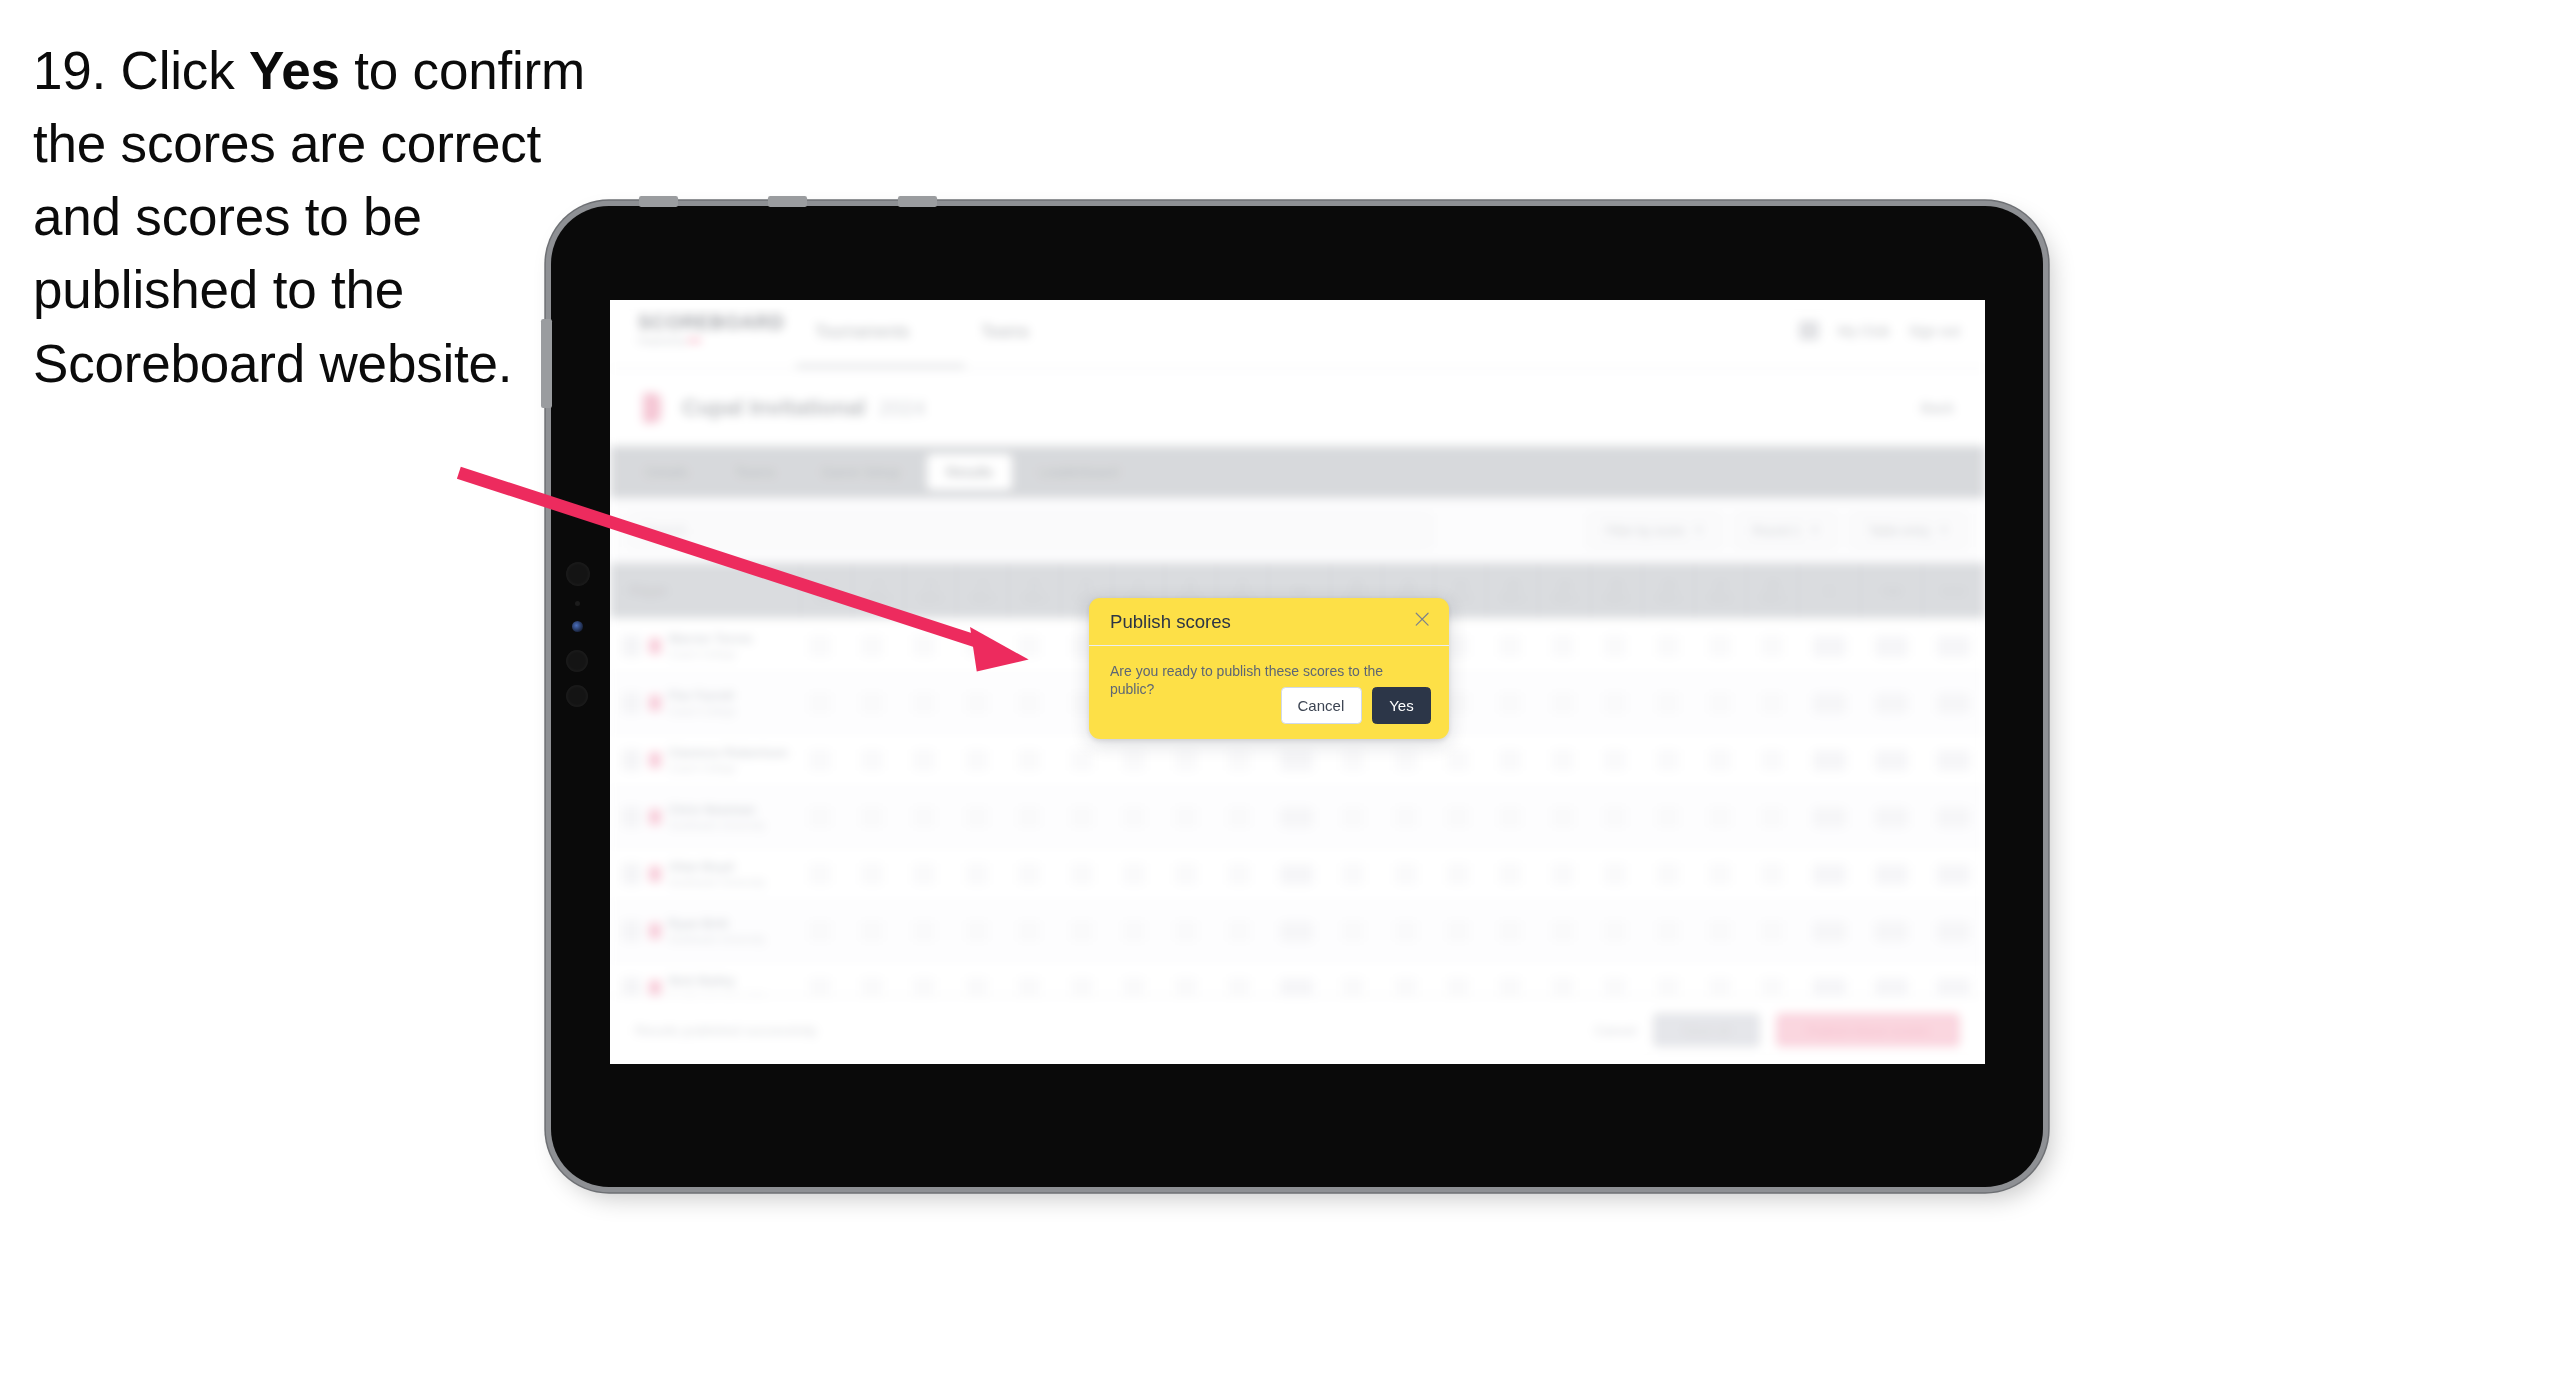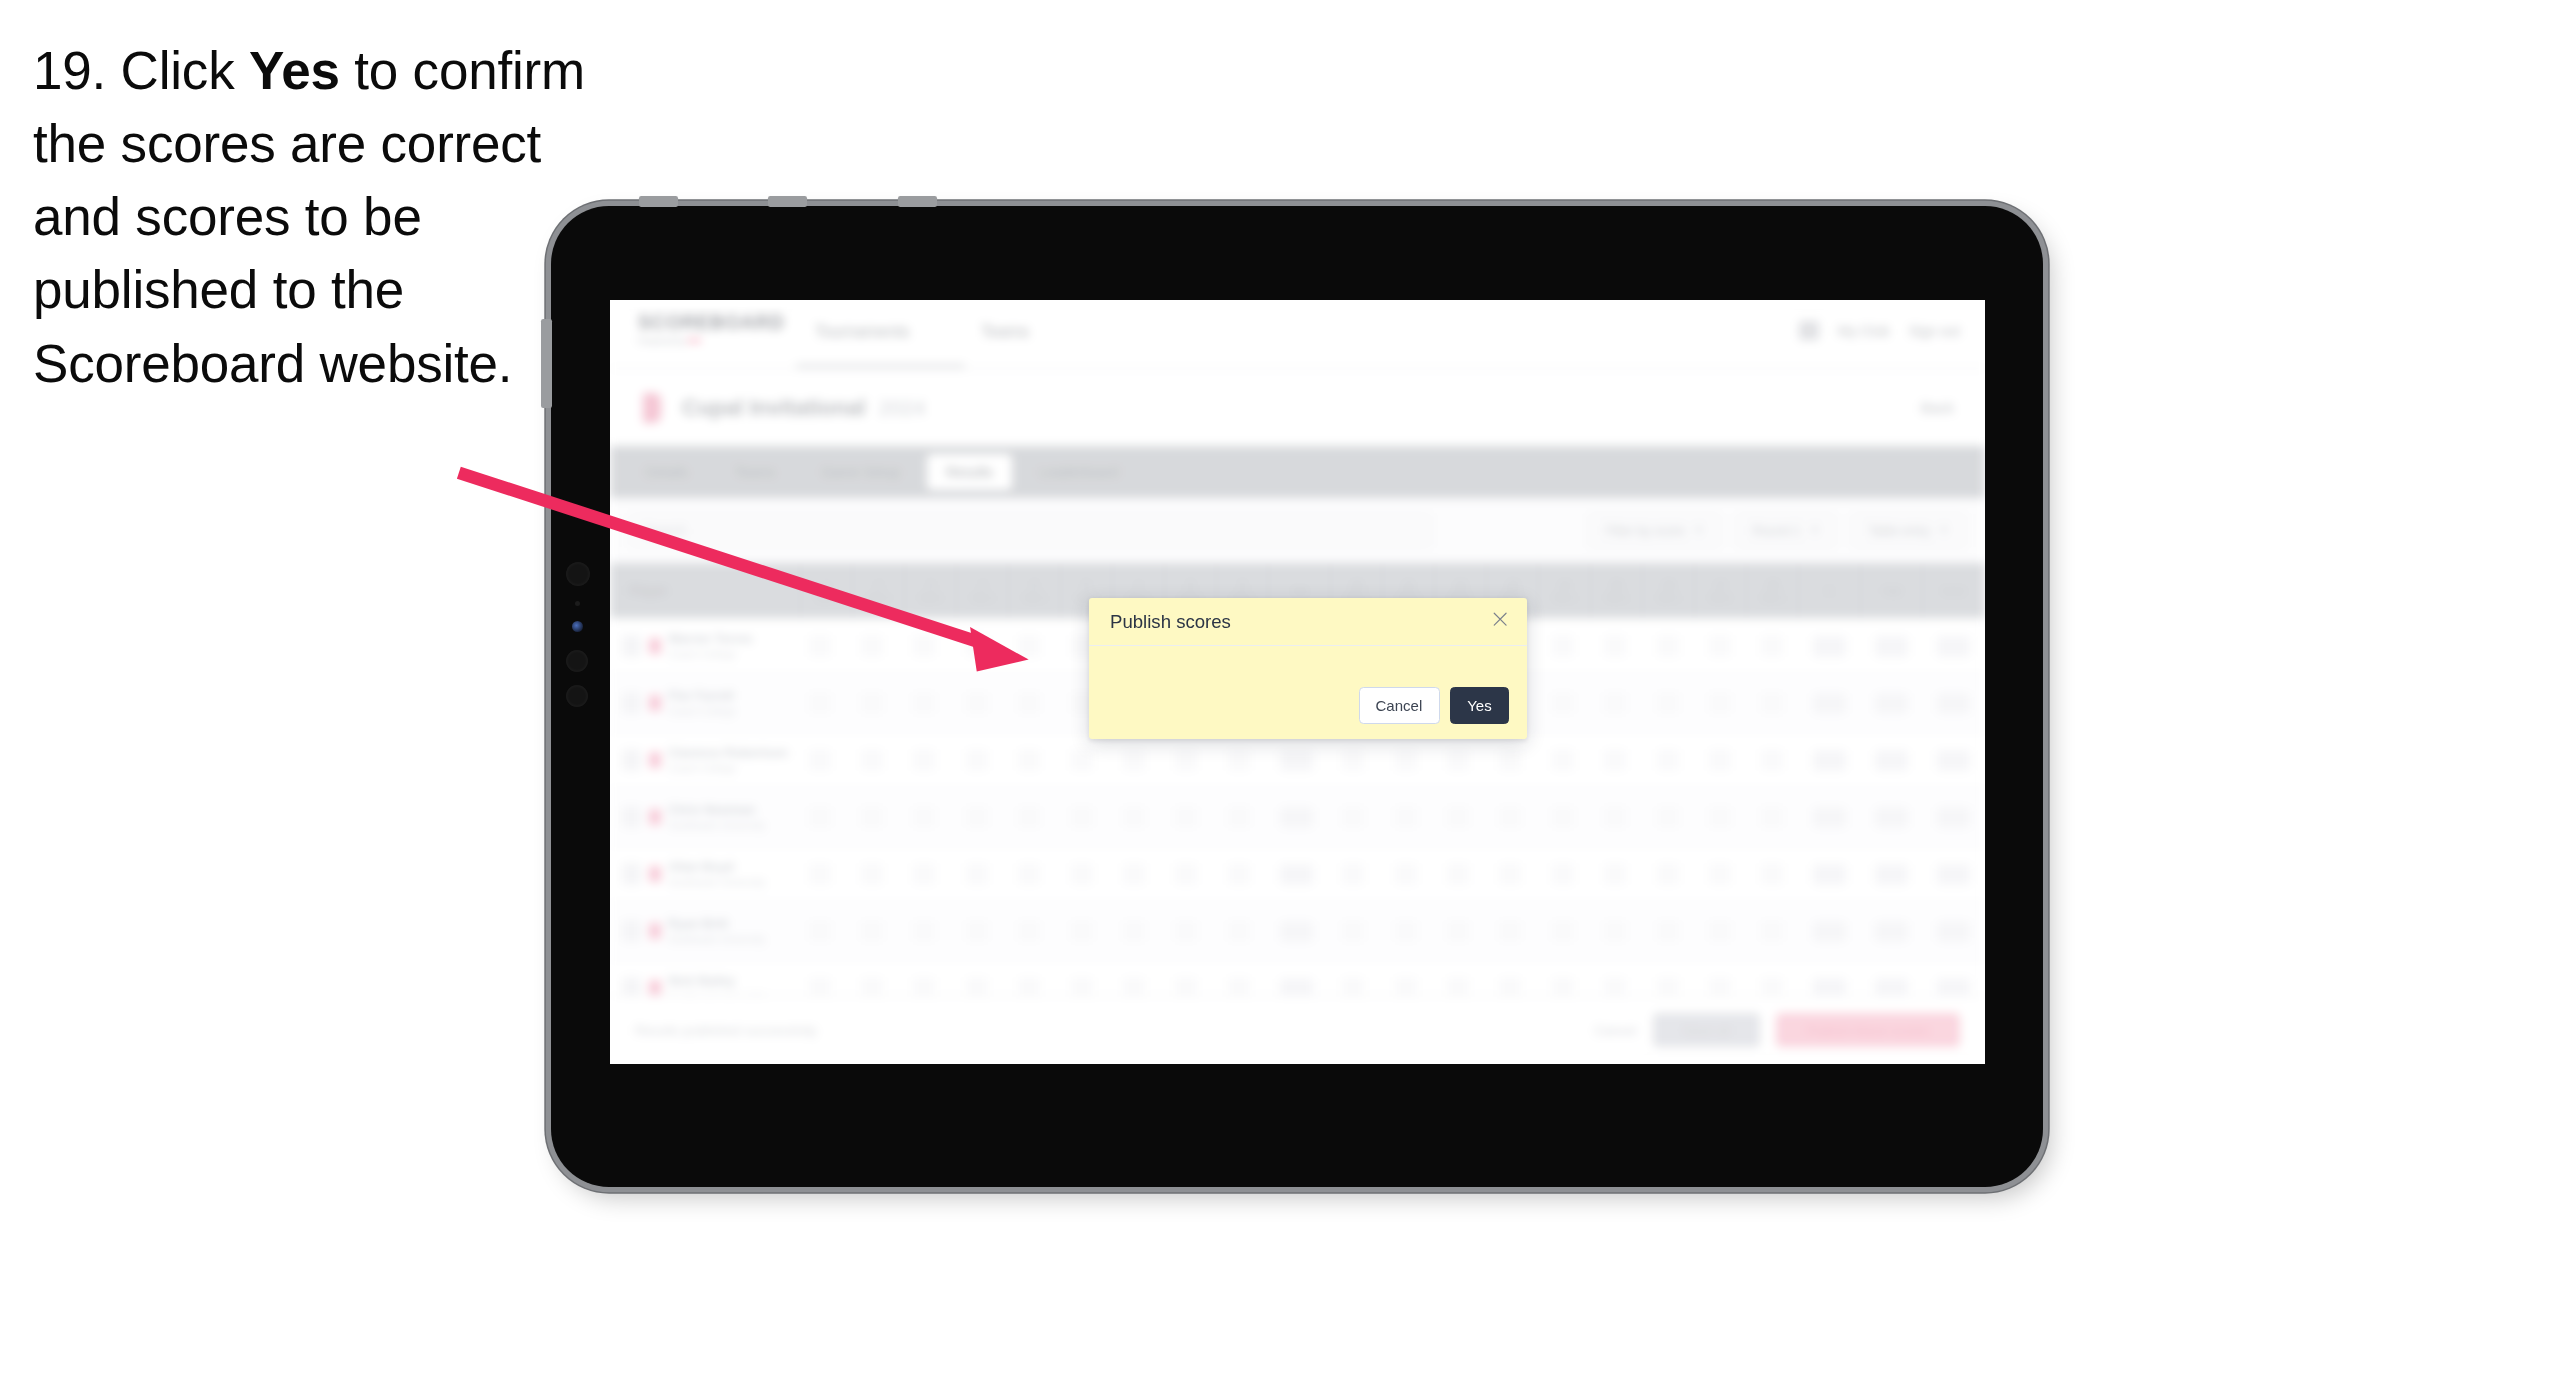--- a/index.html
+++ b/index.html
@@ -237,24 +237,24 @@
   .btn-pink {
     height: 34px; padding: 0 30px; border-radius: 5.2px; background: #fad3dd;
     display: flex; align-items: center; font-size: 13.4px; color: #f7bccb;
   }
 
   
   #modal {
     position: absolute;
     left: 479px;
     top: 298px;
-    width: 438px;
+    width: 360px;
     height: 141px;
-    background: #fef9c3;
-    border-radius: 3px;
+    background: #fde047;
+    border-radius: 11px;
     box-shadow: 0 4.5px 19.3px rgba(25,32,48,0.16), 0 1.5px 4.5px rgba(25,32,48,0.10);
     z-index: 30;
   }
   #modal-header {
     position: relative;
     height: 47px;
     border-bottom: 0.7px solid #eceef1;
     display: flex; align-items: center;
   }
   #modal-title {
@@ -1025,20 +1025,21 @@
     <div id="modal">
       <div id="modal-header">
         <div id="modal-title">Publish scores</div>
         <div id="modal-close">
           <svg width="16.3" height="16.3" viewBox="0 0 22 22" aria-hidden="true">
             <line x1="3" y1="3" x2="19" y2="19" stroke="#7b818c" stroke-width="1.6" stroke-linecap="round"></line>
             <line x1="19" y1="3" x2="3" y2="19" stroke="#7b818c" stroke-width="1.6" stroke-linecap="round"></line>
           </svg>
         </div>
       </div>
+      <div id="modal-body">Are you ready to publish these scores to the public?</div>
       <div id="modal-actions">
         <button class="m-btn" id="btn-cancel" style="border-color: rgb(207, 217, 236); padding-left: 16px;">Cancel</button>
         <button class="m-btn" id="btn-yes" style="background: rgb(44, 54, 72); border-color: rgb(44, 54, 72);">Yes</button>
       </div>
     </div>
 
   </div>
 </div>
 
 <svg id="arrow" viewBox="0 0 3471 1868">

